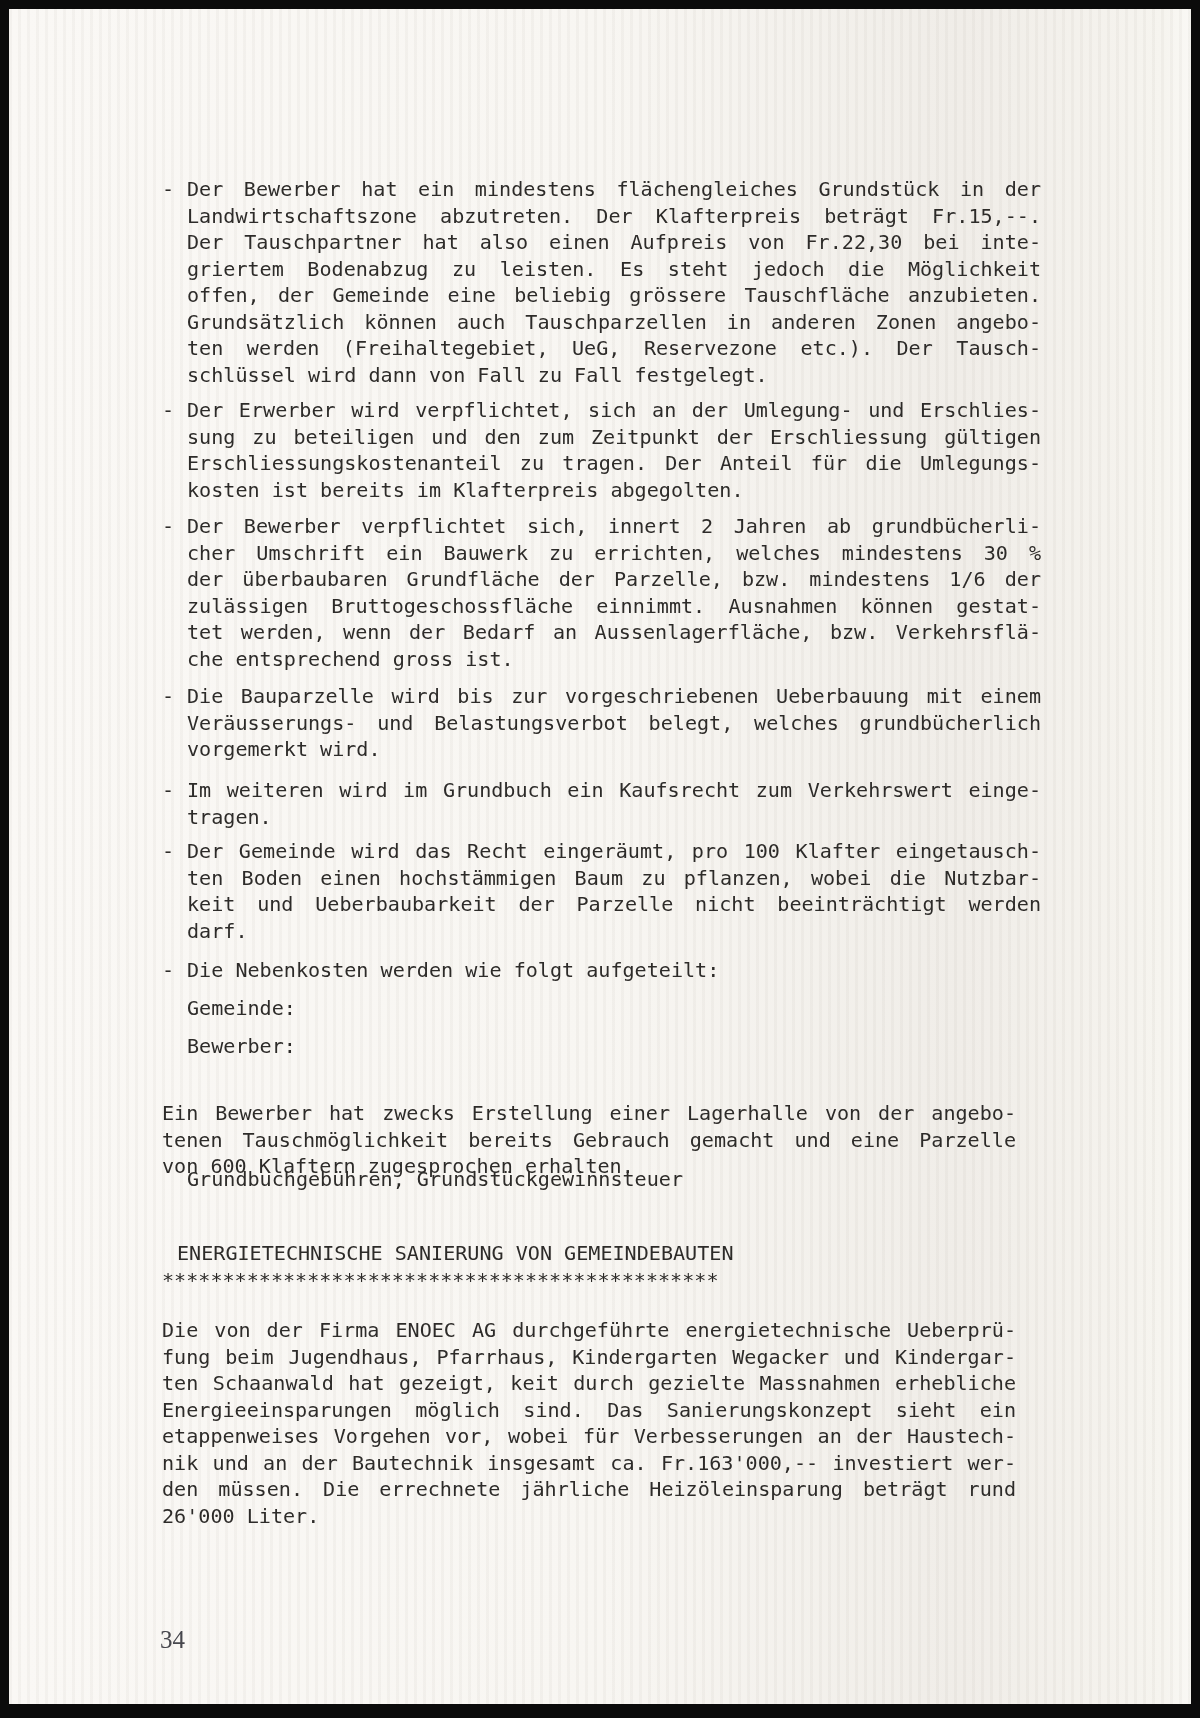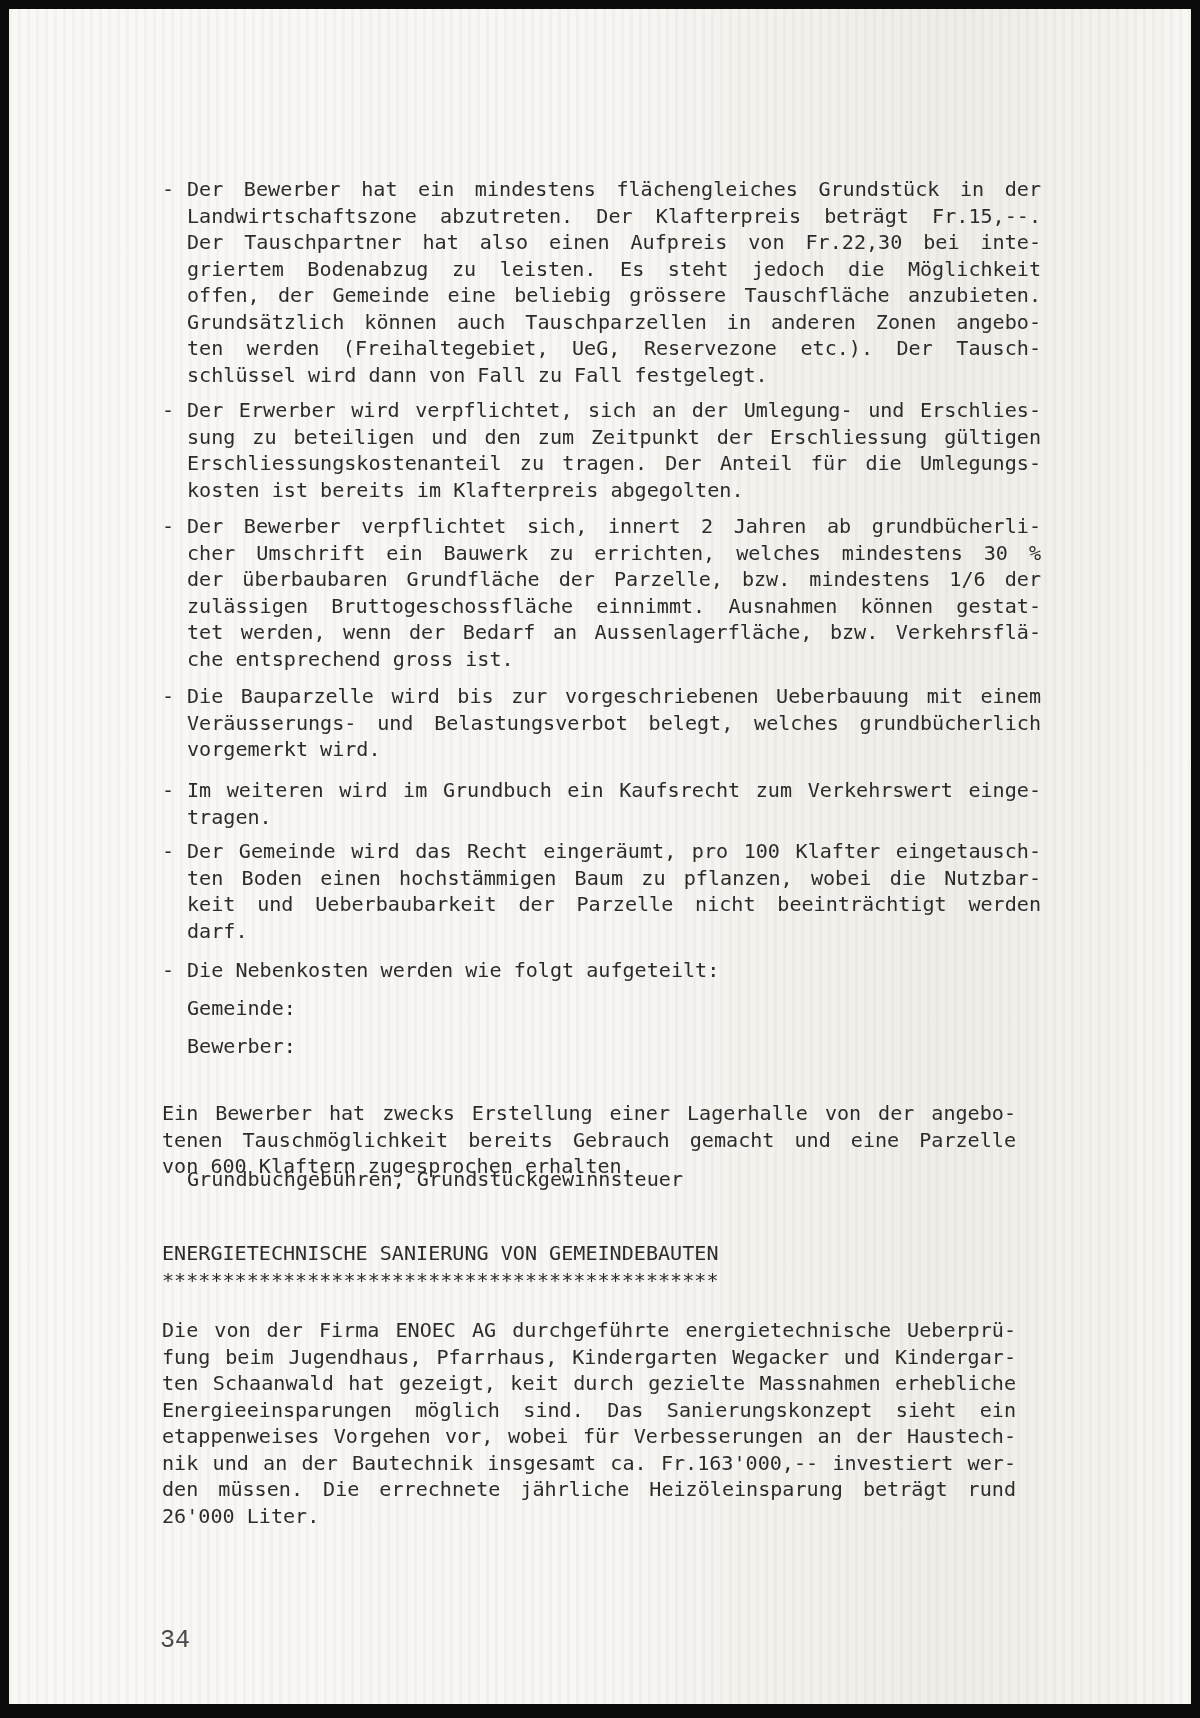--- a/index.html
+++ b/index.html
@@ -41,28 +41,28 @@
 
   .bullet { padding-left: 25px; }
   .bullet .dash { position: absolute; left: 0; top: 0; }
 
   .line { text-align: justify; text-align-last: justify; white-space: normal; }
   .line.last { text-align-last: left; }
 
   .costrow { display: flex; padding-left: 25px; flex-direction: column; }
   .costrow .costlabel { width: 133px; flex: 0 0 133px; }
 
-  .heading-title { letter-spacing: 0; }
+  .heading-title { letter-spacing: 0; margin-left: 15px; }
   .heading-underline { letter-spacing: 0; }
 
   .page-number {
     position: absolute;
     left: 160px;
     top: 1626px;
-    font-family: Liberation Mono, monospace;
+    font-family: Liberation Serif, serif;
     font-size: 25px;
     color: #47474d;
   }
 </style>
 </head>
 <body>
 
 <div class="scan">
 
   <div class="bar bar-top"></div>

